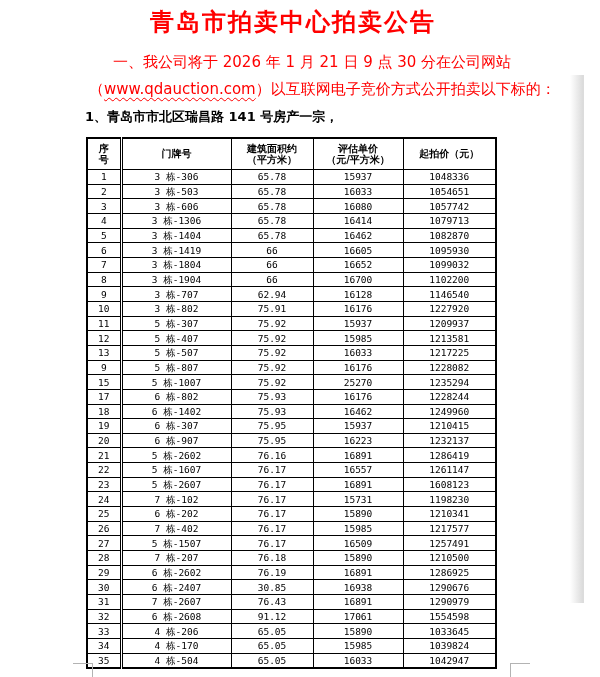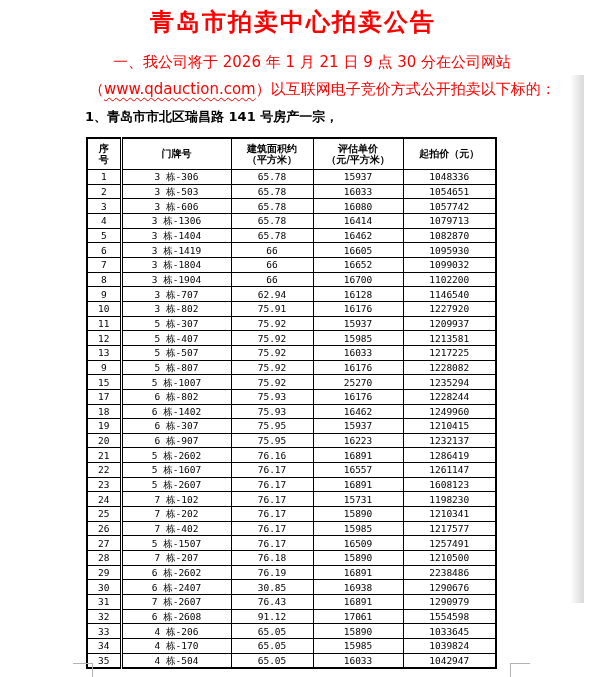--- a/index.html
+++ b/index.html
@@ -288,21 +288,21 @@
         </tr>
         <tr>
           <td>24</td>
           <td>7 栋-102</td>
           <td>76.17</td>
           <td>15731</td>
           <td>1198230</td>
         </tr>
         <tr>
           <td>25</td>
-          <td>7 栋-202</td>
+          <td>6 栋-202</td>
           <td>76.17</td>
           <td>15890</td>
           <td>1210341</td>
         </tr>
         <tr>
           <td>26</td>
           <td>7 栋-402</td>
           <td>76.17</td>
           <td>15985</td>
           <td>1217577</td>
@@ -319,21 +319,21 @@
           <td>7 栋-207</td>
           <td>76.18</td>
           <td>15890</td>
           <td>1210500</td>
         </tr>
         <tr>
           <td>29</td>
           <td>6 栋-2602</td>
           <td>76.19</td>
           <td>16891</td>
-          <td>2238486</td>
+          <td>1286925</td>
         </tr>
         <tr>
           <td>30</td>
           <td>6 栋-2407</td>
           <td>30.85</td>
           <td>16938</td>
           <td>1290676</td>
         </tr>
         <tr>
           <td>31</td>

